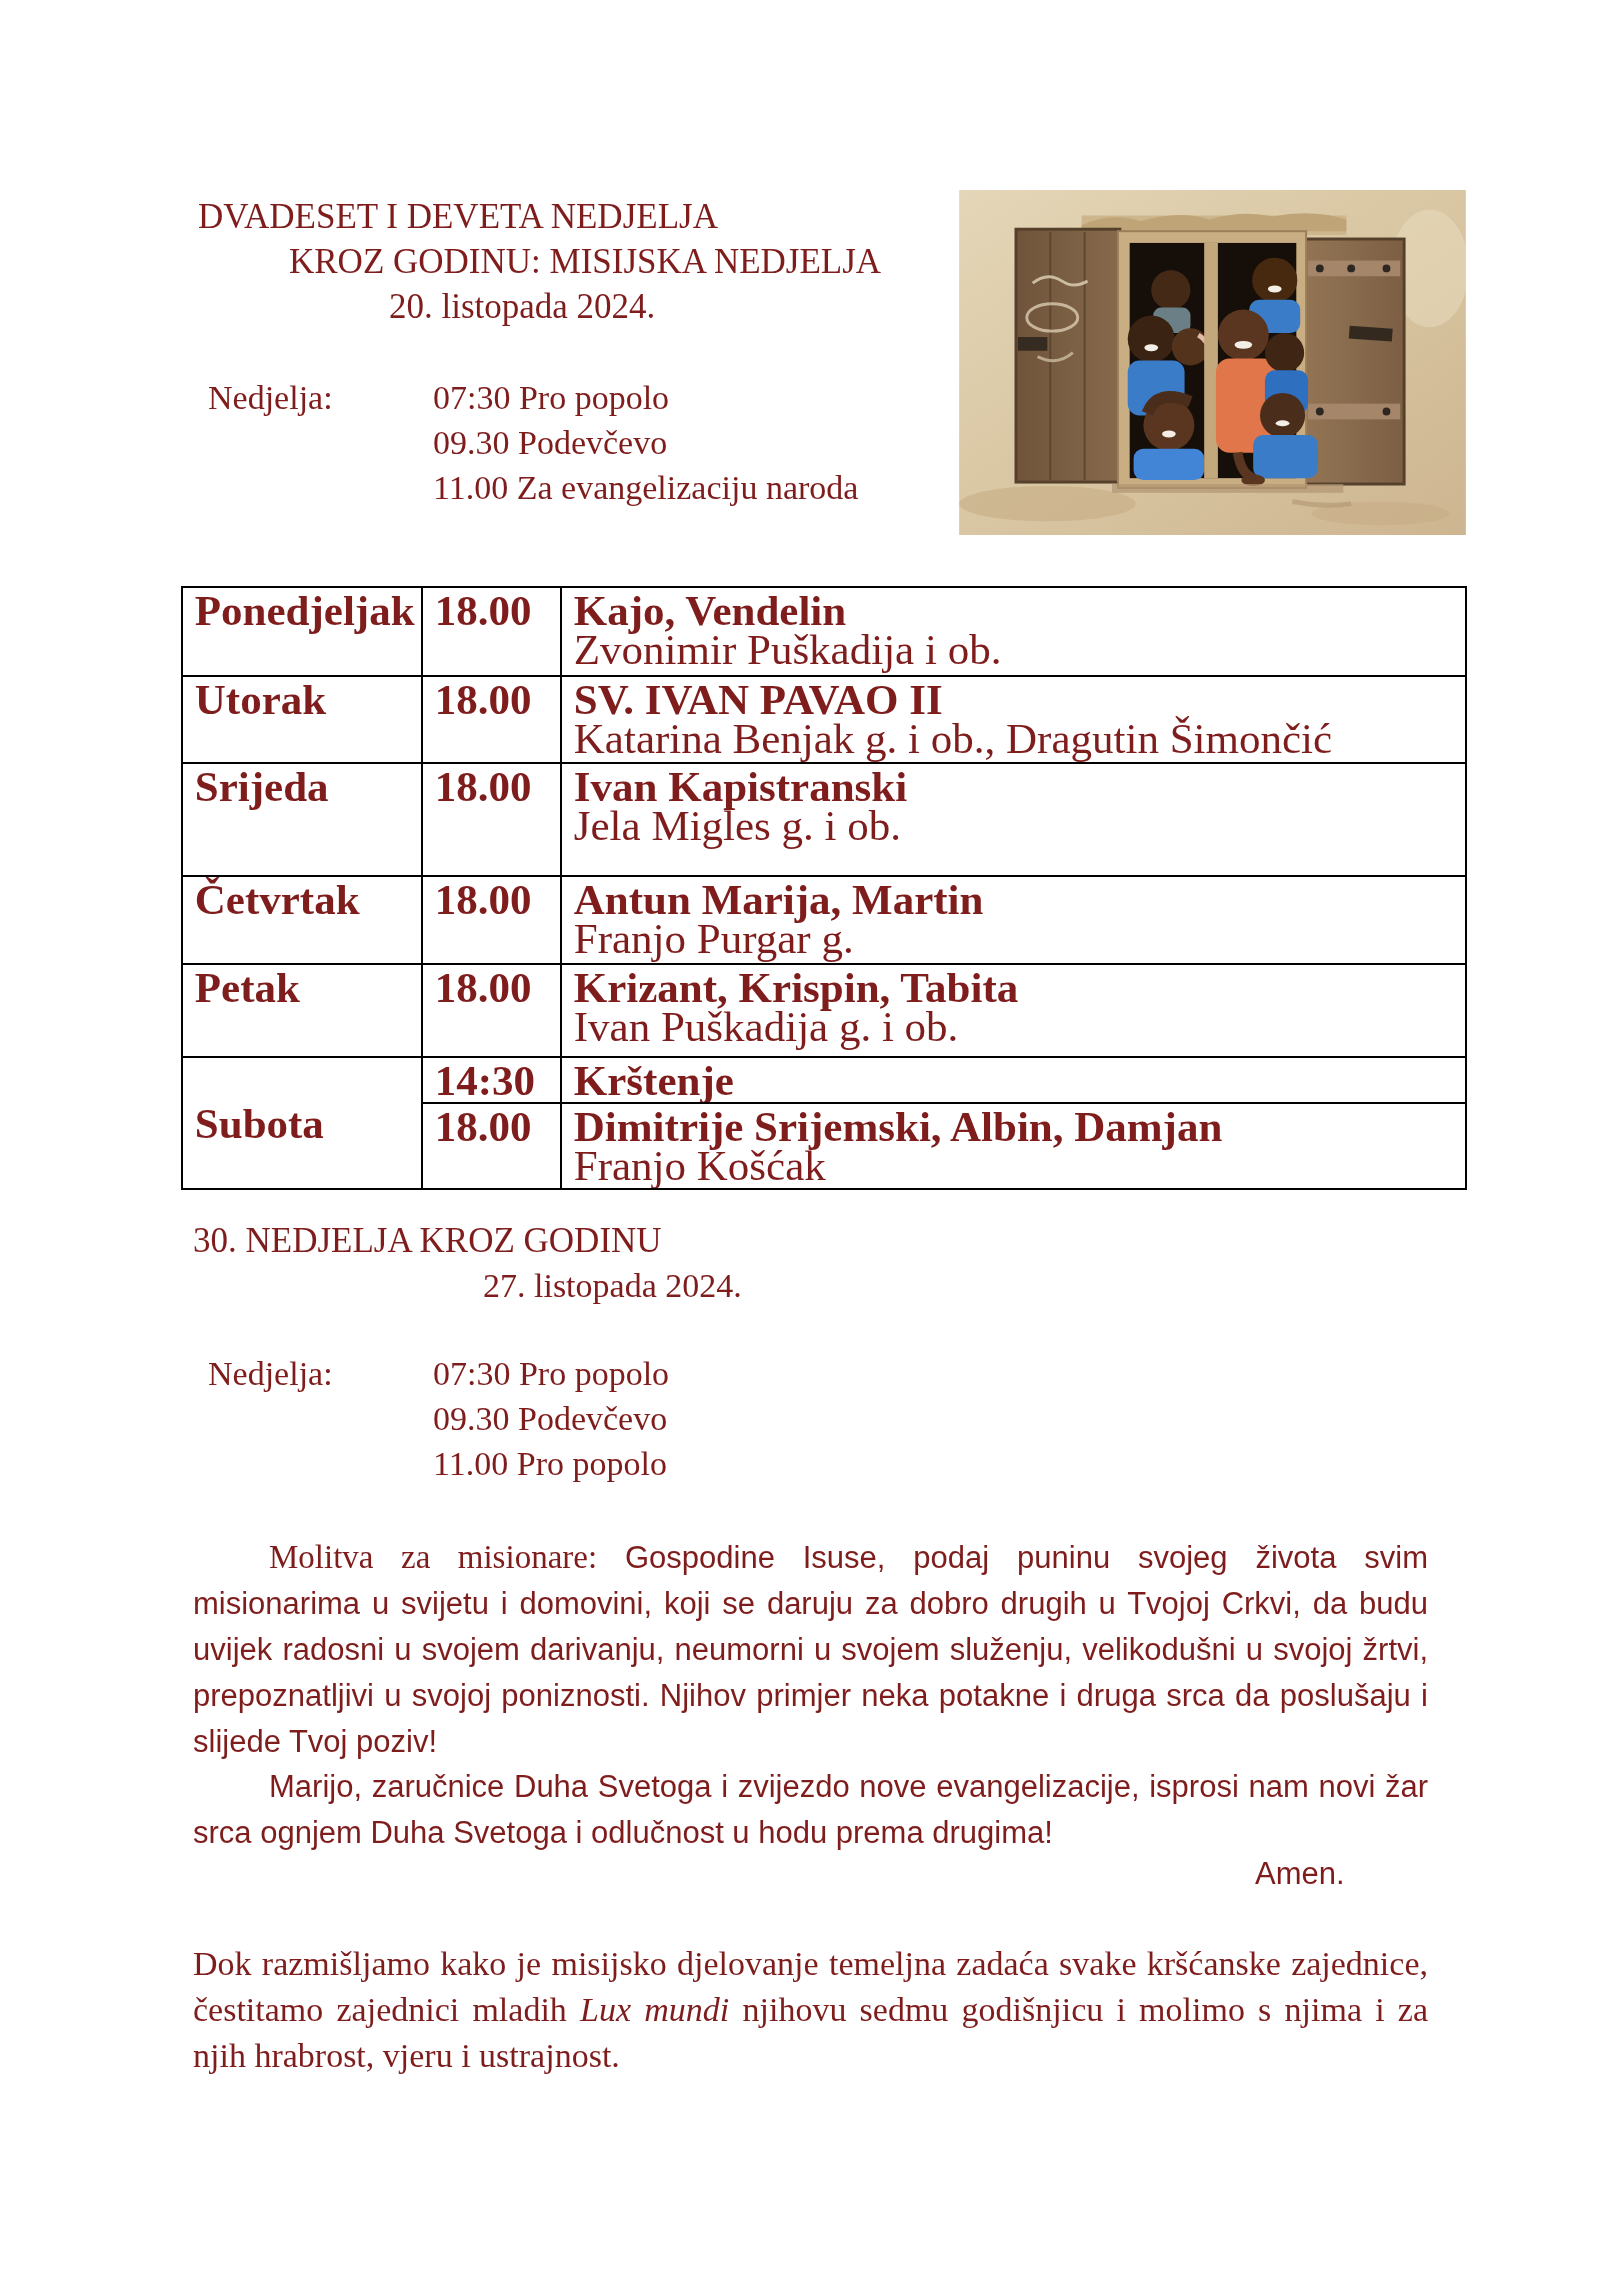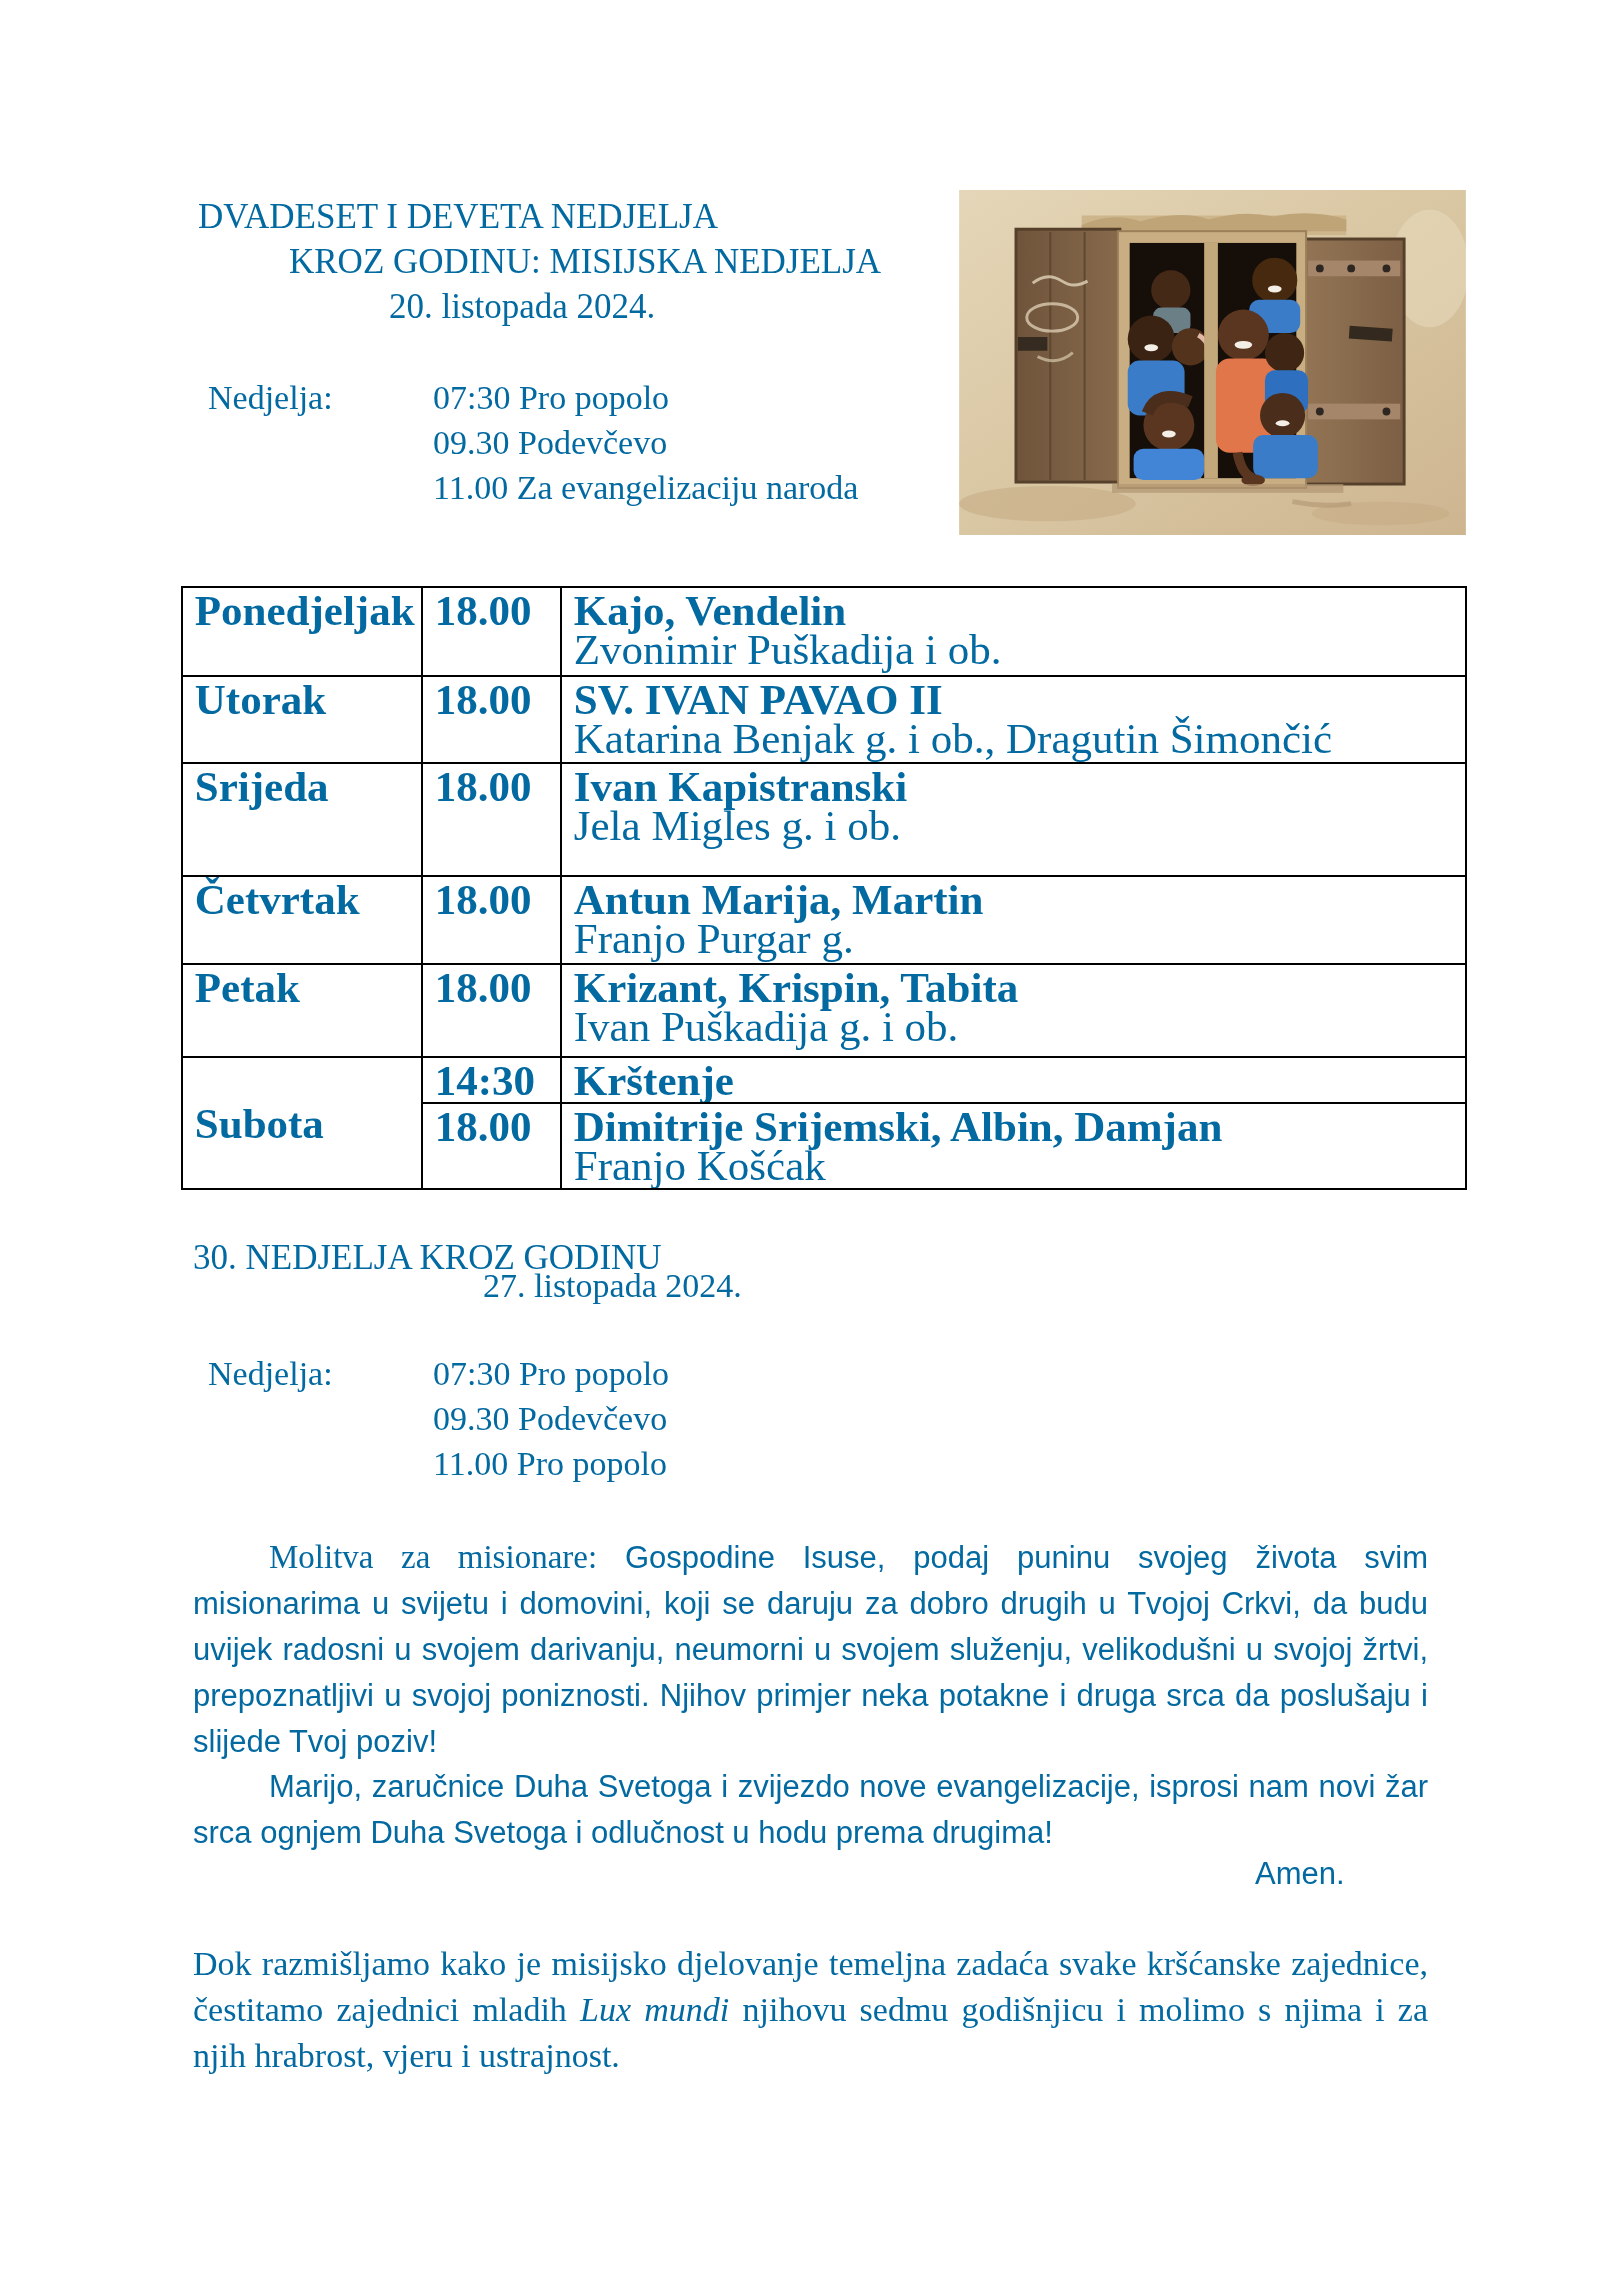--- a/index.html
+++ b/index.html
@@ -1,18 +1,18 @@
 <!DOCTYPE html>
 <html><head>
 <meta charset="utf-8">
 <style>
   html,body{margin:0;padding:0;background:#888;}
   #page{
     position:relative;width:1621px;height:2293px;background:#ffffff;
-    color:#0369a1;font-family:"Liberation Serif","DejaVu Serif",serif;
+    color:#7f1d1d;font-family:"Liberation Serif","DejaVu Serif",serif;
     overflow:hidden;margin:0 auto;
   }
   
   .hdr{position:absolute;left:198px;top:194px;font-size:35px;line-height:45px;white-space:nowrap;}
   .hdr .l2{margin-left:91px;}
   .hdr .l3{margin-left:191px;}
   
   .sched{position:absolute;font-size:34px;line-height:45px;}
   .sched .row{display:flex;gap:46px;}
   .sched .lab{width:179px;flex:0 0 179px;}
@@ -28,21 +28,21 @@
     font-size:43px;line-height:39px;
   }
   #mass-table td{border:2px solid #000;vertical-align:top;padding:2.9px 9.8px 2px 11.8px;overflow:hidden;}
   #mass-table{border:2.9px solid #000;}
   #mass-table td.day{font-weight:bold;}
   #mass-table td.time{font-weight:bold;}
   #mass-table td.day.span{vertical-align:middle;}
   #mass-table .intent{font-weight:bold;}
   #mass-table .dedic{font-weight:normal;}
   
-  #sec2-title{position:absolute;left:193px;top:1218px;font-size:35px;line-height:45px;white-space:nowrap;margin-top:17px;}
+  #sec2-title{position:absolute;left:193px;top:1218px;font-size:35px;line-height:45px;white-space:nowrap;}
   #sec2-date{position:absolute;left:483px;top:1263px;font-size:34px;line-height:45px;white-space:nowrap;}
   
   .sanspara{
     position:absolute;left:193px;width:1235px;
     font-family:"Liberation Sans","DejaVu Sans",sans-serif;
     font-size:31px;line-height:46px;text-align:justify;
   }
   #prayer-p1{top:1534px;}
   #prayer-p1 .indent,#prayer-p2 .indent{display:inline-block;width:76px;}
   #prayer-p1 .lead{font-family:"Liberation Serif","DejaVu Serif",serif;font-size:33px;}

